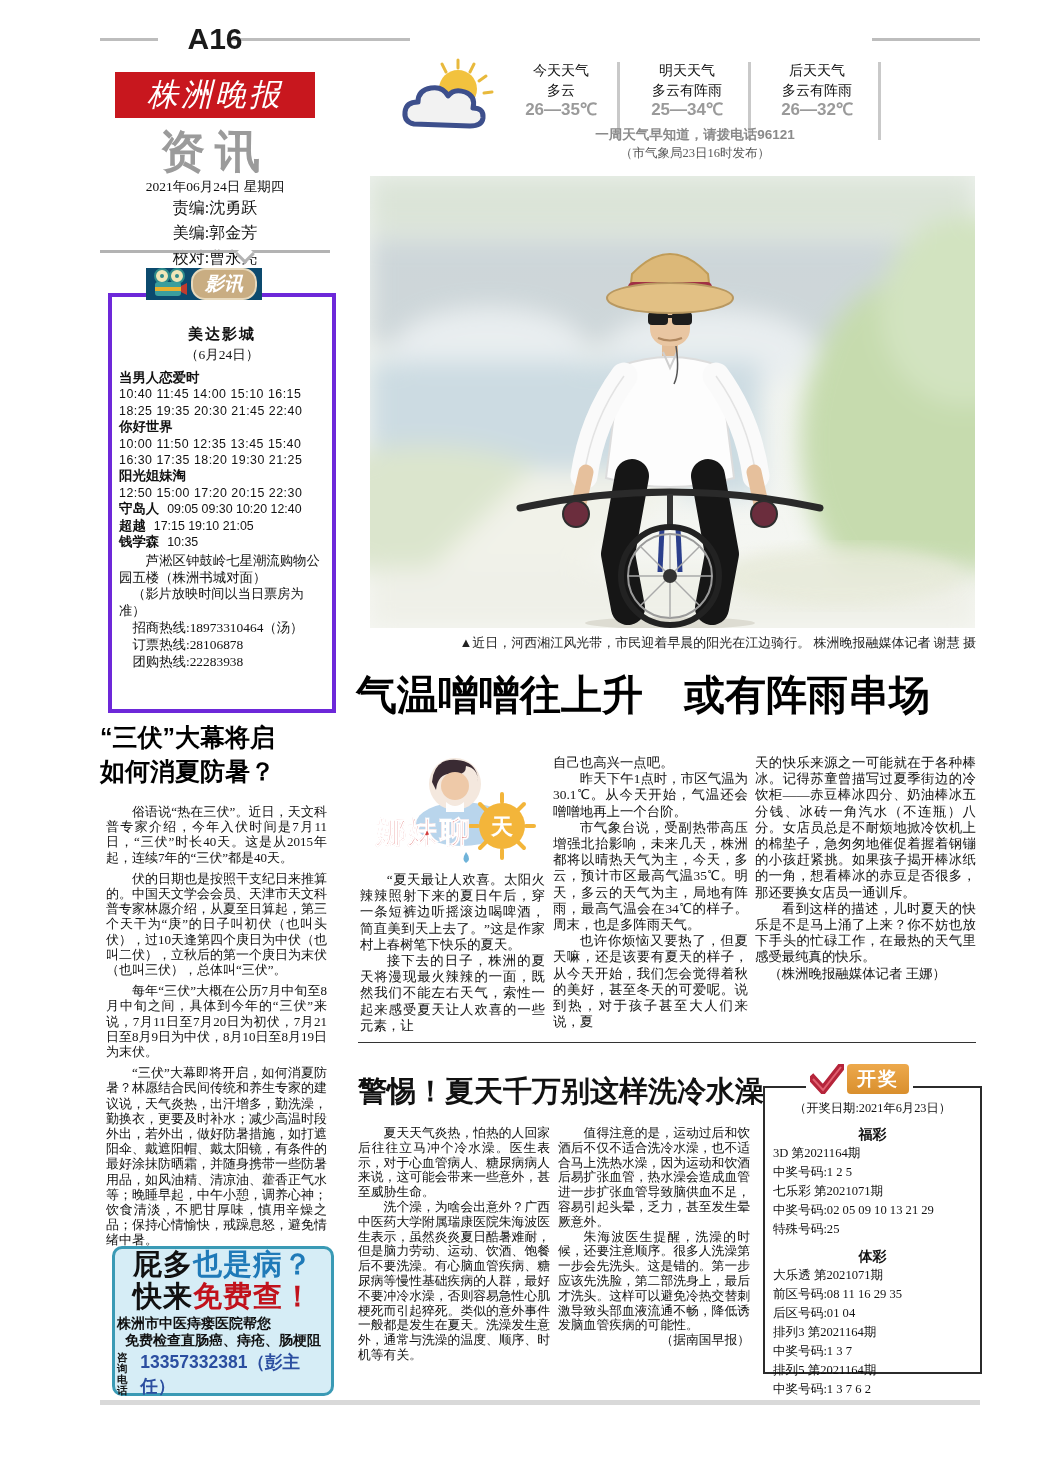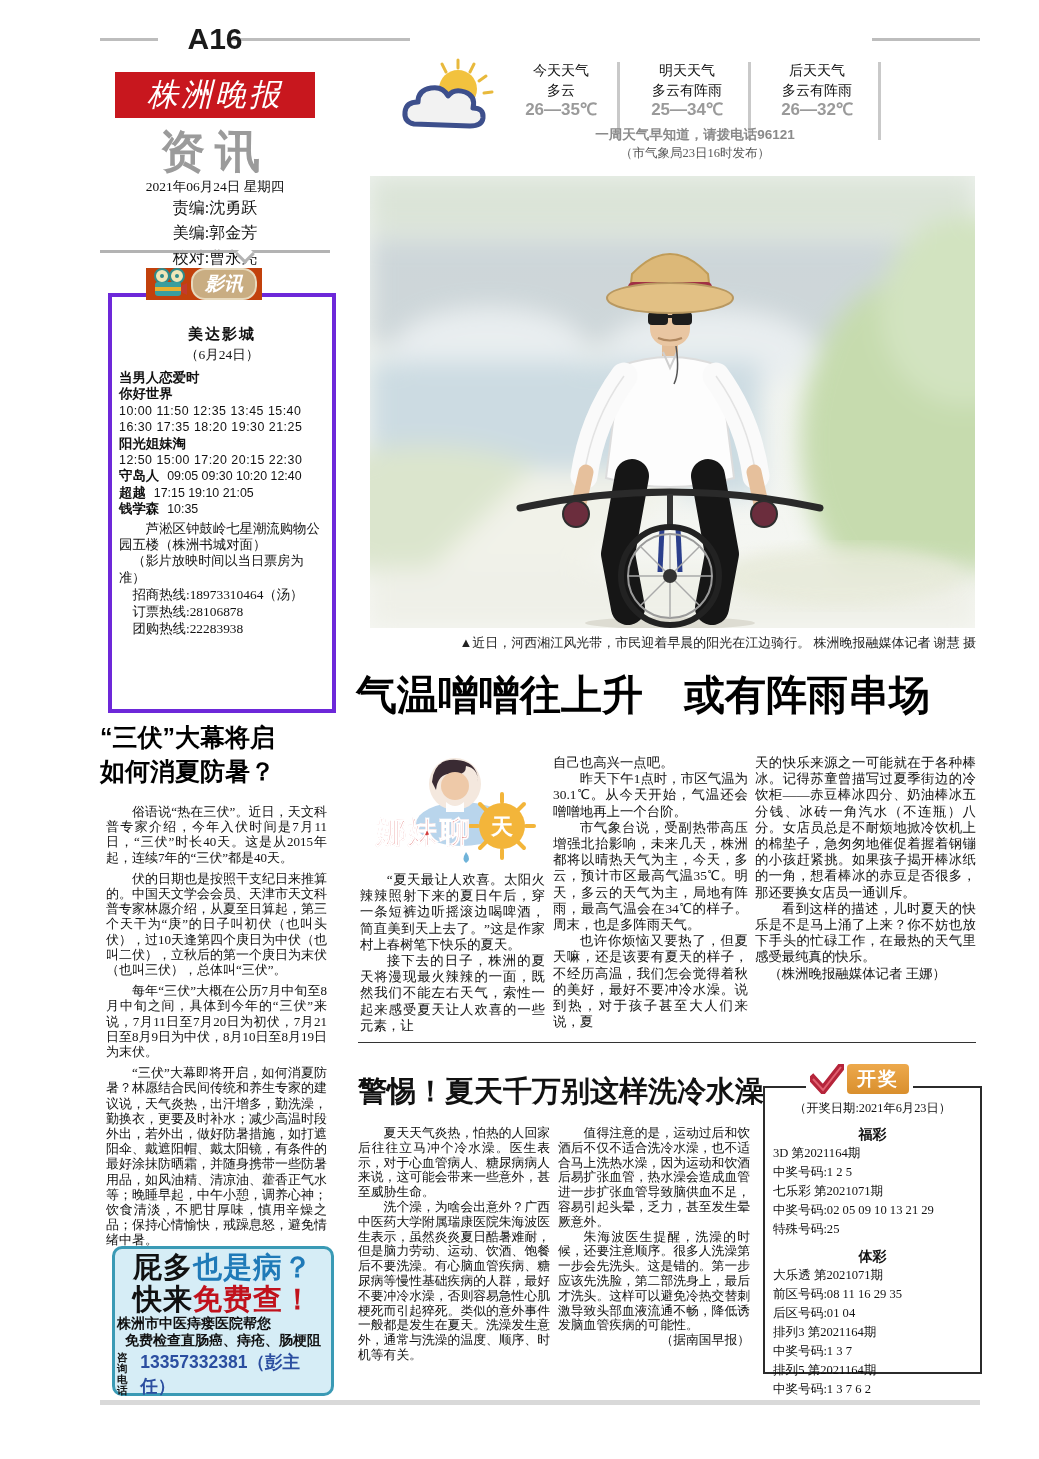--- a/index.html
+++ b/index.html
@@ -41,21 +41,21 @@
   .col{position:absolute;text-align:justify;font-size:13.4px;line-height:16.2px;}
   .col p{margin:0;text-indent:2em;}
   .col p.noindent{text-indent:0;}
   .col p.byline{text-indent:1em;text-align:left;}
   .divider{position:absolute;left:358px;top:1042px;width:618px;height:1px;background:#333;}
   
   .namei{position:absolute;left:362px;top:752px;width:178px;height:114px;}
   
   .cinema{position:absolute;left:108px;top:293px;width:220px;height:412px;border:4px solid #6d28d9;
           background:#fff;}
-  .cinema-badge{position:absolute;left:146px;top:268px;display:flex;align-items:center;gap:4px;background:#c2410c;padding:0 5px;justify-content:center;}
+  .cinema-badge{position:absolute;left:146px;top:268px;display:flex;align-items:center;gap:4px;background:#0c4a6e;padding:0 5px;justify-content:center;}
   .cinema-pill{background:#c9ad82;border:2px solid #e7d9bd;border-radius:14px;color:#fff;
                font-weight:bold;font-style:italic;font-size:19px;padding:1px 12px;
                font-family:"Liberation Sans",sans-serif;}
   .cinema-inner{padding:28px 7px 0 7px;}
   .cname{text-align:center;font-weight:bold;font-size:15px;letter-spacing:2px;}
   .cdate{text-align:center;font-size:13.5px;margin:2px 0 6px;}
   .movie .mtitle{font-weight:bold;font-size:13.4px;line-height:16.4px;}
   .movie .mtimes{font-size:12.4px;line-height:16.4px;font-family:"Liberation Sans",sans-serif;letter-spacing:0.5px;}
   .movie-inline{font-size:12.4px;line-height:16.4px;font-family:"Liberation Sans",sans-serif;}
   .movie-inline .mtitle{font-weight:bold;font-size:13.4px;font-family:"Liberation Serif",serif;margin-right:8px;}
@@ -66,21 +66,21 @@
   .sanfu-title{position:absolute;left:100px;top:720px;width:240px;font-size:25px;line-height:34px;
                font-weight:900;font-family:"Liberation Sans",sans-serif;color:#000;}
   .sanfu-body{position:absolute;left:100px;top:798px;width:233px;font-size:13px;line-height:15.2px;
               text-align:justify;}
   .sanfu-body p{margin:6px;text-indent:2em;}
   .sanfu-body .src{text-align:right;text-indent:0;}
   
   .ad{position:absolute;left:112px;top:1246px;width:212px;height:140px;background:#d6edf6;
       border:3px solid #3a9ab5;border-radius:10px;padding:2px 2px;}
   .ad .r1,.ad .r2{display:flex;justify-content:center;align-items:flex-end;font-weight:900;
-                  font-size:29px;line-height:32px;font-family:Liberation Serif, serif;letter-spacing:1px;}
+                  font-size:29px;line-height:32px;font-family:Liberation Mono, monospace;letter-spacing:1px;}
   .ad .blue{color:#1f7ab8;}
   .ad .red{color:#c1121c;}
   .ad .r3{font-weight:bold;font-size:14px;line-height:17px;padding-right:6px;}
   .ad .r4{text-align:center;font-weight:bold;font-size:14px;line-height:17px;}
   .ad .r5{display:flex;align-items:center;justify-content:center;gap:3px;margin-top:1px;}
   .ad .plabel{font-size:10.5px;font-weight:bold;line-height:11px;}
   .ad .pnum{font-size:17.5px;font-weight:900;color:#2b4ea0;font-family:"Liberation Sans",sans-serif;}
   
   .warn-headline{position:absolute;left:358px;top:1072px;width:400px;font-size:29px;font-weight:900;
                  font-family:"Liberation Sans",sans-serif;white-space:nowrap;}
@@ -254,36 +254,37 @@
   </div>
 
   <div class="col" style="left:360px;top:872px;width:185px;">
     <p>“夏天最让人欢喜。太阳火辣辣照射下来的夏日午后，穿一条短裤边听摇滚边喝啤酒，简直美到天上去了。”这是作家村上春树笔下快乐的夏天。</p>
     <p>接下去的日子，株洲的夏天将漫现最火辣辣的一面，既然我们不能左右天气，索性一起来感受夏天让人欢喜的一些元素，让</p>
   </div>
   <div class="col" style="left:553px;top:755px;width:195px;">
     <p class="noindent">自己也高兴一点吧。</p>
     <p>昨天下午1点时，市区气温为30.1℃。从今天开始，气温还会噌噌地再上一个台阶。</p>
     <p>市气象台说，受副热带高压增强北抬影响，未来几天，株洲都将以晴热天气为主，今天，多云，预计市区最高气温35℃。明天，多云的天气为主，局地有阵雨，最高气温会在34℃的样子。周末，也是多阵雨天气。</p>
-    <p>也许你烦恼又要热了，但夏天嘛，还是该要有夏天的样子，不经历高温，我们怎会觉得着秋的美好，最好不要冲冷水澡。说到热，对于孩子甚至大人们来说，夏</p>
+    <p>也许你烦恼又要热了，但夏天嘛，还是该要有夏天的样子，从今天开始，我们怎会觉得着秋的美好，甚至冬天的可爱呢。说到热，对于孩子甚至大人们来说，夏</p>
   </div>
   <div class="col" style="left:755px;top:755px;width:221px;">
     <p class="noindent">天的快乐来源之一可能就在于各种棒冰。记得苏童曾描写过夏季街边的冷饮柜——赤豆棒冰四分、奶油棒冰五分钱、冰砖一角汽水（不连瓶）八分。女店员总是不耐烦地掀冷饮机上的棉垫子，急匆匆地催促着握着钢镚的小孩赶紧挑。如果孩子揭开棒冰纸的一角，想看棒冰的赤豆是否很多，那还要换女店员一通训斥。</p>
     <p>看到这样的描述，儿时夏天的快乐是不是马上涌了上来？你不妨也放下手头的忙碌工作，在最热的天气里感受最纯真的快乐。</p>
     <p class="byline">（株洲晚报融媒体记者 王娜）</p>
   </div>
 
   <div class="divider"></div>
 
   <div class="cinema">
     <div class="cinema-inner">
       <div class="cname">美达影城</div>
       <div class="cdate">（6月24日）</div>
       <div class="movie">
         <div class="mtitle">当男人恋爱时</div>
+        <div class="mtimes">10:40 11:45 14:00 15:10 16:15 18:25 19:35 20:30 21:45 22:40</div>
       </div>
       <div class="movie">
         <div class="mtitle">你好世界</div>
         <div class="mtimes">10:00 11:50 12:35 13:45 15:40 16:30 17:35 18:20 19:30 21:25</div>
       </div>
       <div class="movie">
         <div class="mtitle">阳光姐妹淘</div>
         <div class="mtimes">12:50 15:00 17:20 20:15 22:30</div>
       </div>
       <div class="movie-inline">

